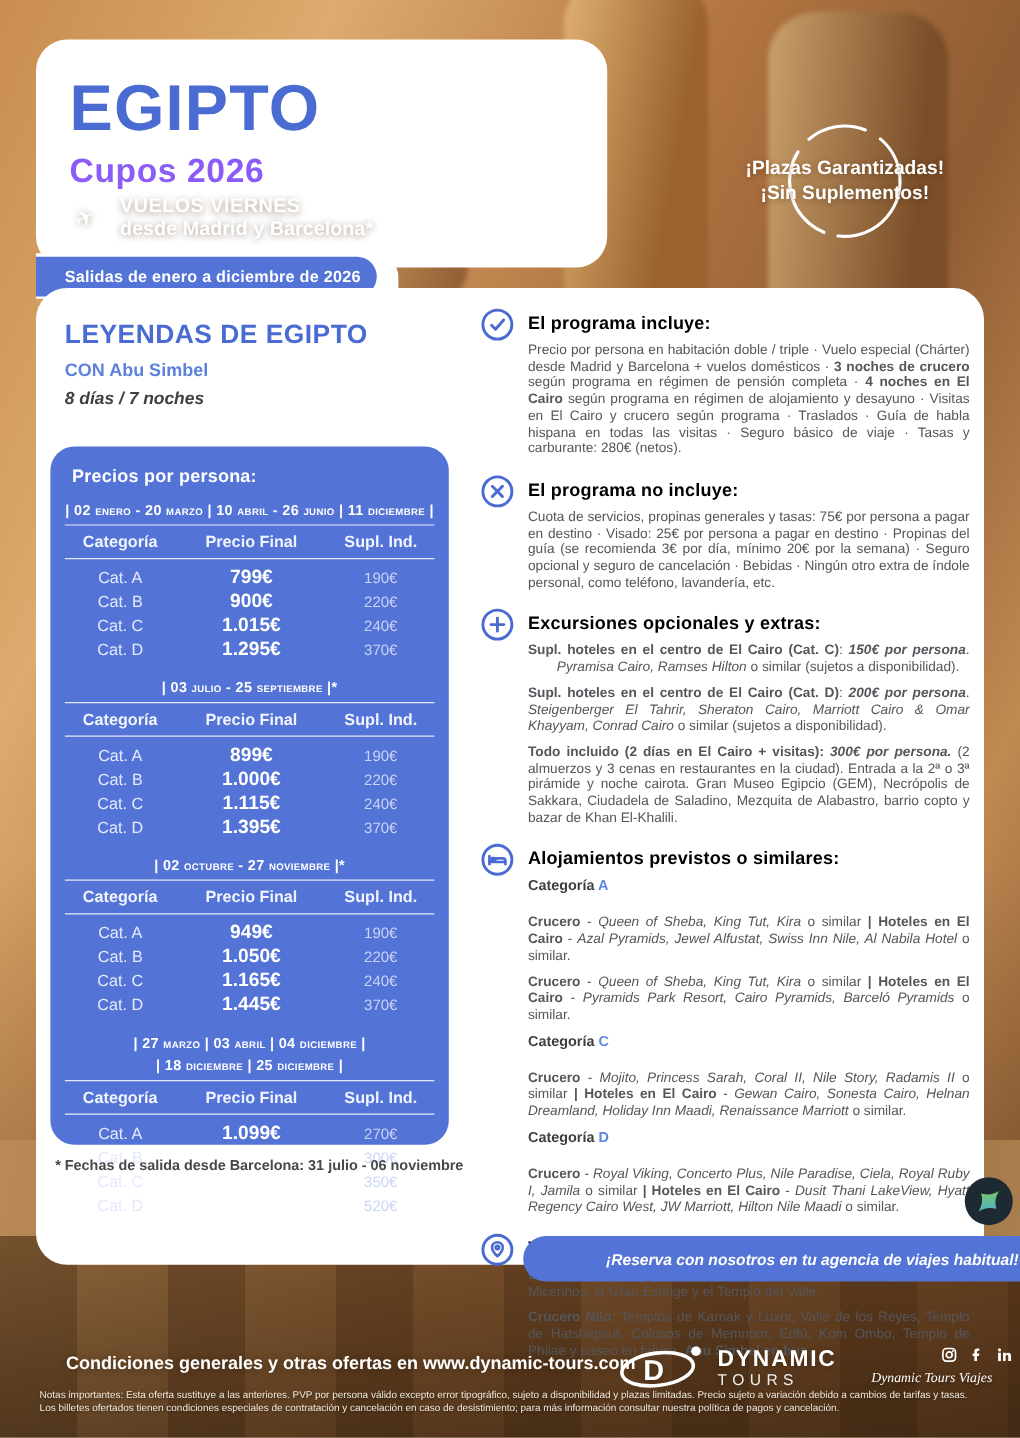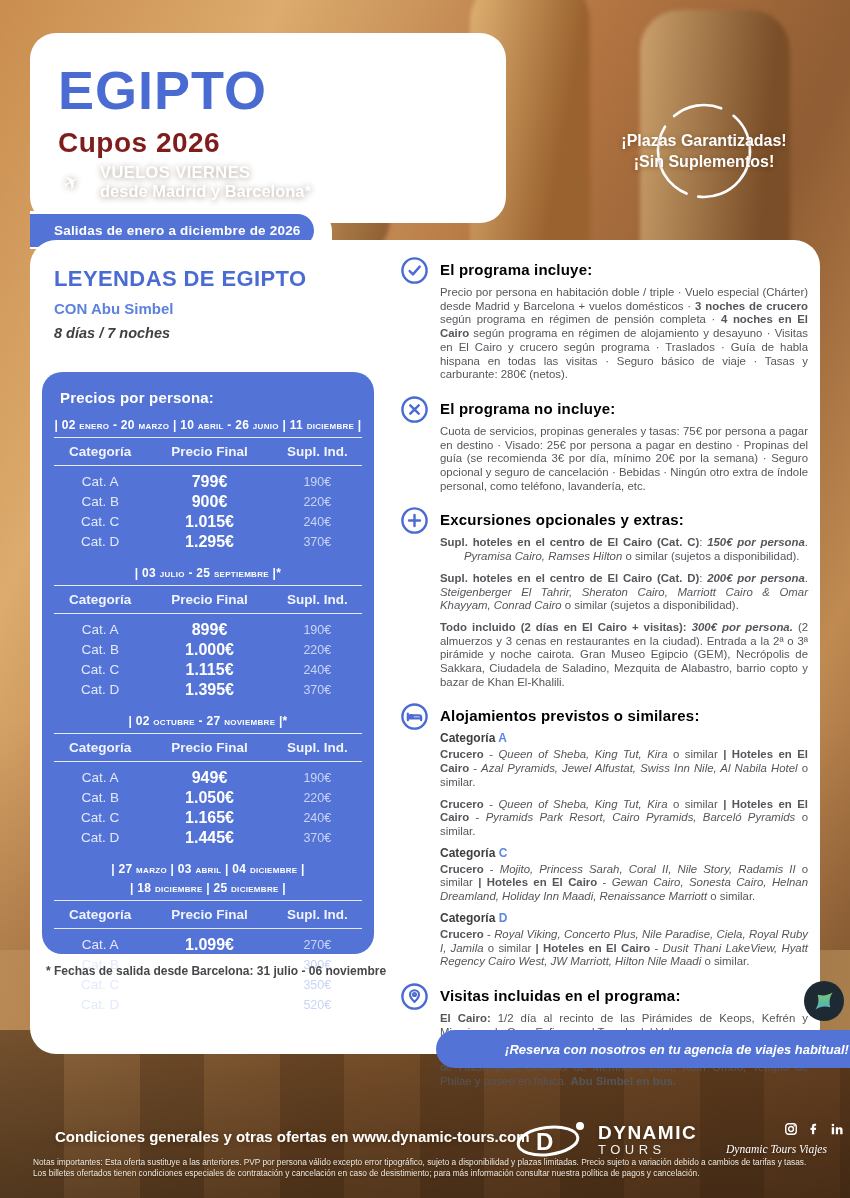--- a/index.html
+++ b/index.html
@@ -27,21 +27,21 @@
       repeating-linear-gradient(90deg, rgba(66,40,18,.35) 0 64px, rgba(0,0,0,0) 64px 140px),
       linear-gradient(100deg,#a5794a 0%,#8a5c33 40%,#6e4524 100%);
   }
   .bg-mid { position:absolute; left:0; top:950px; width:850px; height:90px;
     background:linear-gradient(100deg,#b98a55,#8f6136 60%,#a97f4e); }
 
   
   .title-card { position:absolute; left:30px; top:33px; width:476px; height:190px;
     background:#fff; border-radius:26px; padding:26px 28px 0; }
   .main-title { font-size:54px; font-weight:800; letter-spacing:1px; color:#4a6bd2; }
-  .main-subtitle { font-size:28px; font-weight:700; color:#7f1d1d; margin-top:6px; letter-spacing:.5px; }
+  .main-subtitle { font-size:28px; font-weight:700; color:#8b5cf6; margin-top:6px; letter-spacing:.5px; }
 
   .badge { position:absolute; left:598px; top:100px; width:212px; height:102px; color:#fff; }
   .badge svg { position:absolute; inset:0; }
   .badge-text { position:absolute; left:0; right:0; top:30px; text-align:center;
     font-size:16px; font-weight:700; line-height:21px; text-shadow:0 1px 5px rgba(60,30,0,.4); }
 
   .flights { position:absolute; left:52px; top:163px; display:flex; gap:11px; color:#fff;
     text-shadow:0 1px 6px rgba(60,30,0,.45); align-items:center; }
   .plane-ic { width:37px; height:37px; border:2.5px solid #fff; border-radius:50%;
     display:flex; align-items:center; justify-content:center; flex:0 0 auto; }
@@ -81,21 +81,21 @@
   .footnote { position:absolute; left:16px; top:724px; font-size:12px; font-weight:600; color:#47484b; }
 
   
   .right-col { position:absolute; left:370px; top:16px; width:408px; }
   .sec { display:grid; grid-template-columns:40px 1fr; margin-bottom:13px; }
   .sec-ic { width:29px; height:29px; color:#4a6bd2; grid-row:1 / span 9; }
   .sec-ic svg { width:29px; height:29px; }
   .sec-title { font-size:15px; font-weight:800; color:#000000; padding-top:5px; letter-spacing:.2px; }
   .sec p { font-size:11.4px; line-height:13.7px; color:#55565b; text-align:justify; margin-top:8px; }
   .cat-label { font-size:12px; font-weight:800; color:#3e3e40; margin-top:7px; }
-  .cat-label + p { margin-top:3px; }
+  .cat-label + p { margin-top:18px; }
 
   
   .reserve-bar { position:absolute; left:420px; top:1030px; width:482px; height:38px;
     background:#5373d6; border-radius:19px 0 0 19px; color:#fff; display:flex;
     align-items:center; justify-content:center; font-size:13px; font-weight:700; font-style:italic;margin-left:16px; }
 
   .widget { position:absolute; left:803px; top:980px; width:42px; height:42px; cursor:pointer; }
 
   .conditions { position:absolute; left:55px; top:1128px; font-size:15px; font-weight:700;
     color:#fff; text-shadow:0 1px 5px rgba(50,28,5,.5); }

